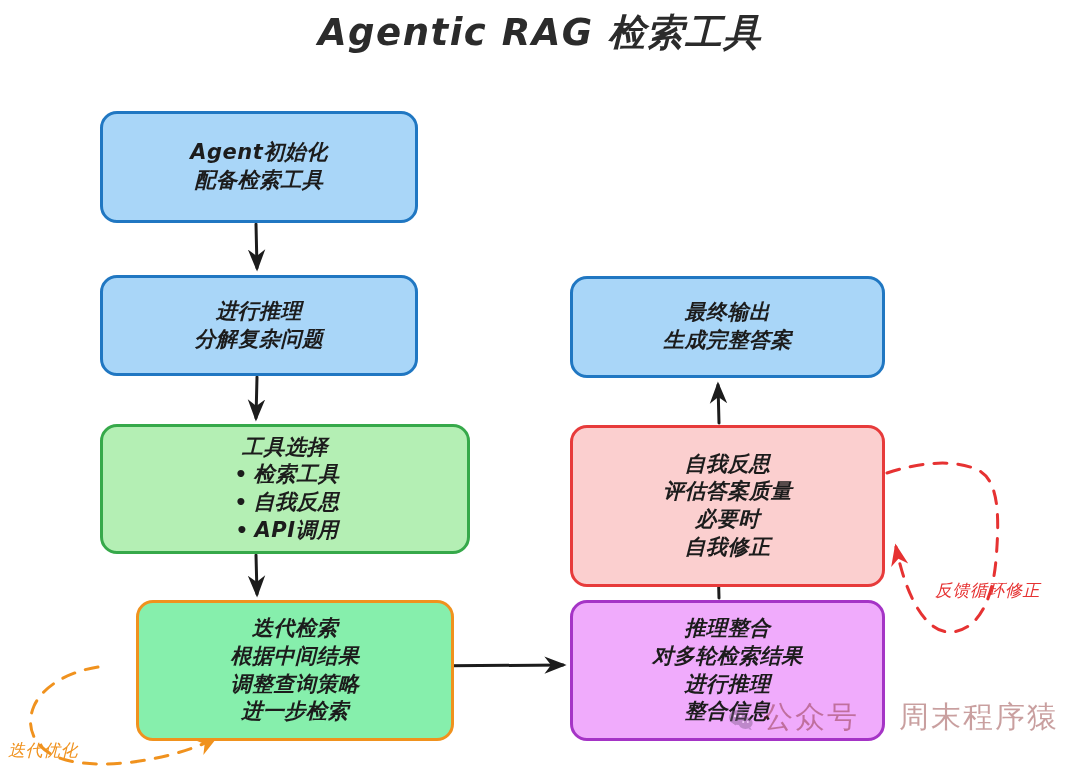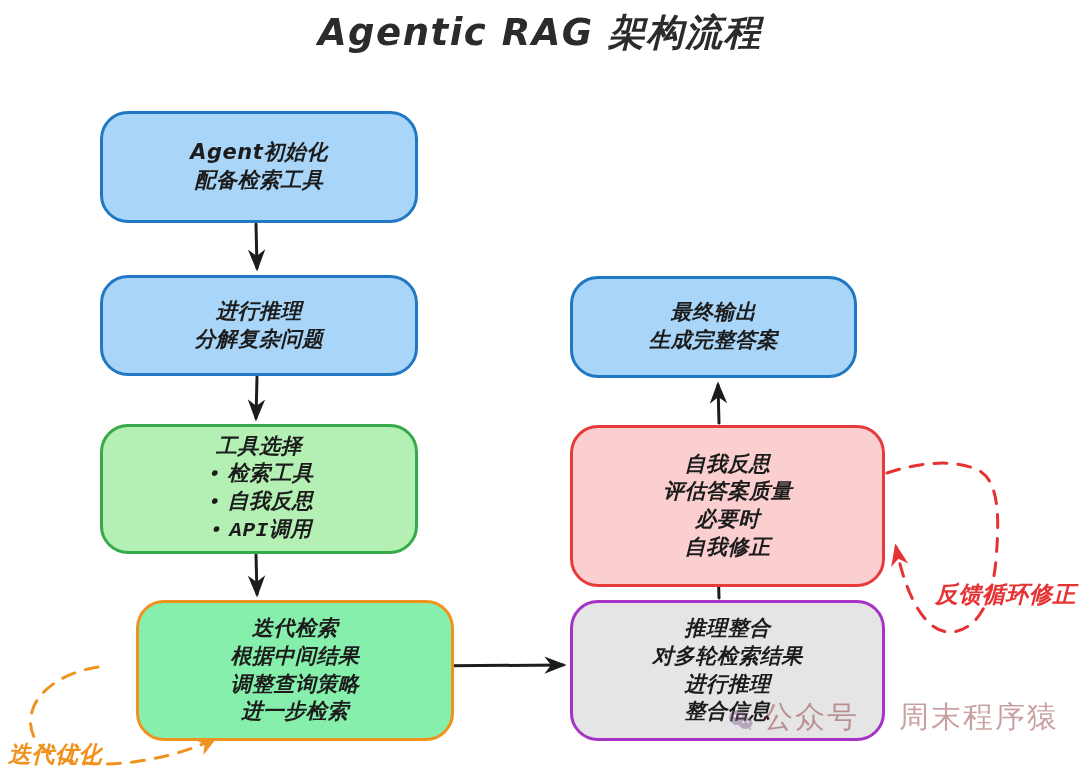--- a/index.html
+++ b/index.html
@@ -36,21 +36,21 @@
     font-family: "DejaVu Sans", sans-serif;
     font-size: 37px;
     font-weight: 700;
     letter-spacing: 1.5px;
     color: #2b2b2b;
     font-style: italic;
   }
   .node {
     position: absolute;
     box-sizing: border-box;
-    border-radius: 28px;
+    border-radius: 17px;
     border-width: 3px;
     border-style: solid;
     display: flex;
     flex-direction: column;
     align-items: center;
     justify-content: center;
     text-align: center;
     font-size: 21px;
     line-height: 1.32;
     color: #1c1c1c;
@@ -70,35 +70,35 @@
     display: inline-block;
     width: 17px;
     margin-right: 2px;
     font-size: 20px;
   }
 
   .n-blue  { background: #a9d6f8; border-color: #2077c2; }
   .n-green { background: #b4efb4; border-color: #36a94a; }
   .n-orange{ background: #86efac; border-color: #f0921e; margin-left: 36px; }
   .n-pink  { background: #fbcfcf; border-color: #e73b3b; }
-  .n-purple{ background: #e5e5e5; border-color: #a534c6; }
+  .n-purple{ background: #f0abfc; border-color: #a534c6; }
 
   #node-agent-init   { left: 100px; top: 111px; width: 318px; height: 112px; }
   #node-task-decomp  { left: 100px; top: 275px; width: 318px; height: 101px; }
-  #node-tool-select  { left: 100px; top: 424px; width: 318px; height: 130px; font-family: Liberation Mono, monospace; }
+  #node-tool-select  { left: 100px; top: 424px; width: 370px; height: 130px; }
   #node-iter-retrieve{ left: 100px; top: 600px; width: 318px; height: 141px; }
-  #node-final-output { left: 570px; top: 276px; width: 287px; height: 102px; }
+  #node-final-output { left: 570px; top: 276px; width: 315px; height: 102px; }
   #node-self-reflect { left: 570px; top: 425px; width: 315px; height: 162px; text-align: right; }
   #node-reason-merge { left: 570px; top: 600px; width: 315px; height: 141px; }
 
   .edge-label {
     position: absolute;
-    font-size: 23px;
+    font-size: 17px;
     font-style: italic;
-    font-weight: 700;
+    font-weight: 400;
     white-space: nowrap;
     letter-spacing: 0.5px;
   }
   #label-feedback-loop { left: 935px; top: 579px; color: #e63232; }
   #label-iterative-opt { left: 8px;   top: 700px; color: #f0921e; margin-top: 39px; }
 
   .watermark {
     position: absolute;
     left: 728px;
     top: 697px;
@@ -116,21 +116,21 @@
     display: inline-block;
     position: relative;
   }
   .wm-gap { display: inline-block; width: 22px; }
 </style>
 </head>
 <body>
 
 <div id="canvas">
 
-  <div class="title">Agentic RAG 架构流程</div>
+  <div class="title">Agentic RAG 检索工具</div>
 
   <svg id="wires" viewBox="0 0 1080 768">
     <defs>
       <marker id="arrowDark" markerWidth="9" markerHeight="9" refX="6.2" refY="3.2" orient="auto">
         <path d="M0,0.3 L7.4,3.2 L0,6.1 L2.2,3.2 Z" fill="#1c1c1c"></path>
       </marker>
       <marker id="arrowOrange" markerWidth="9" markerHeight="9" refX="6.2" refY="3.2" orient="auto">
         <path d="M0,0.3 L7.4,3.2 L0,6.1 L2.2,3.2 Z" fill="#f0921e"></path>
       </marker>
       <marker id="arrowRed" markerWidth="9" markerHeight="9" refX="6.2" refY="3.2" orient="auto">

